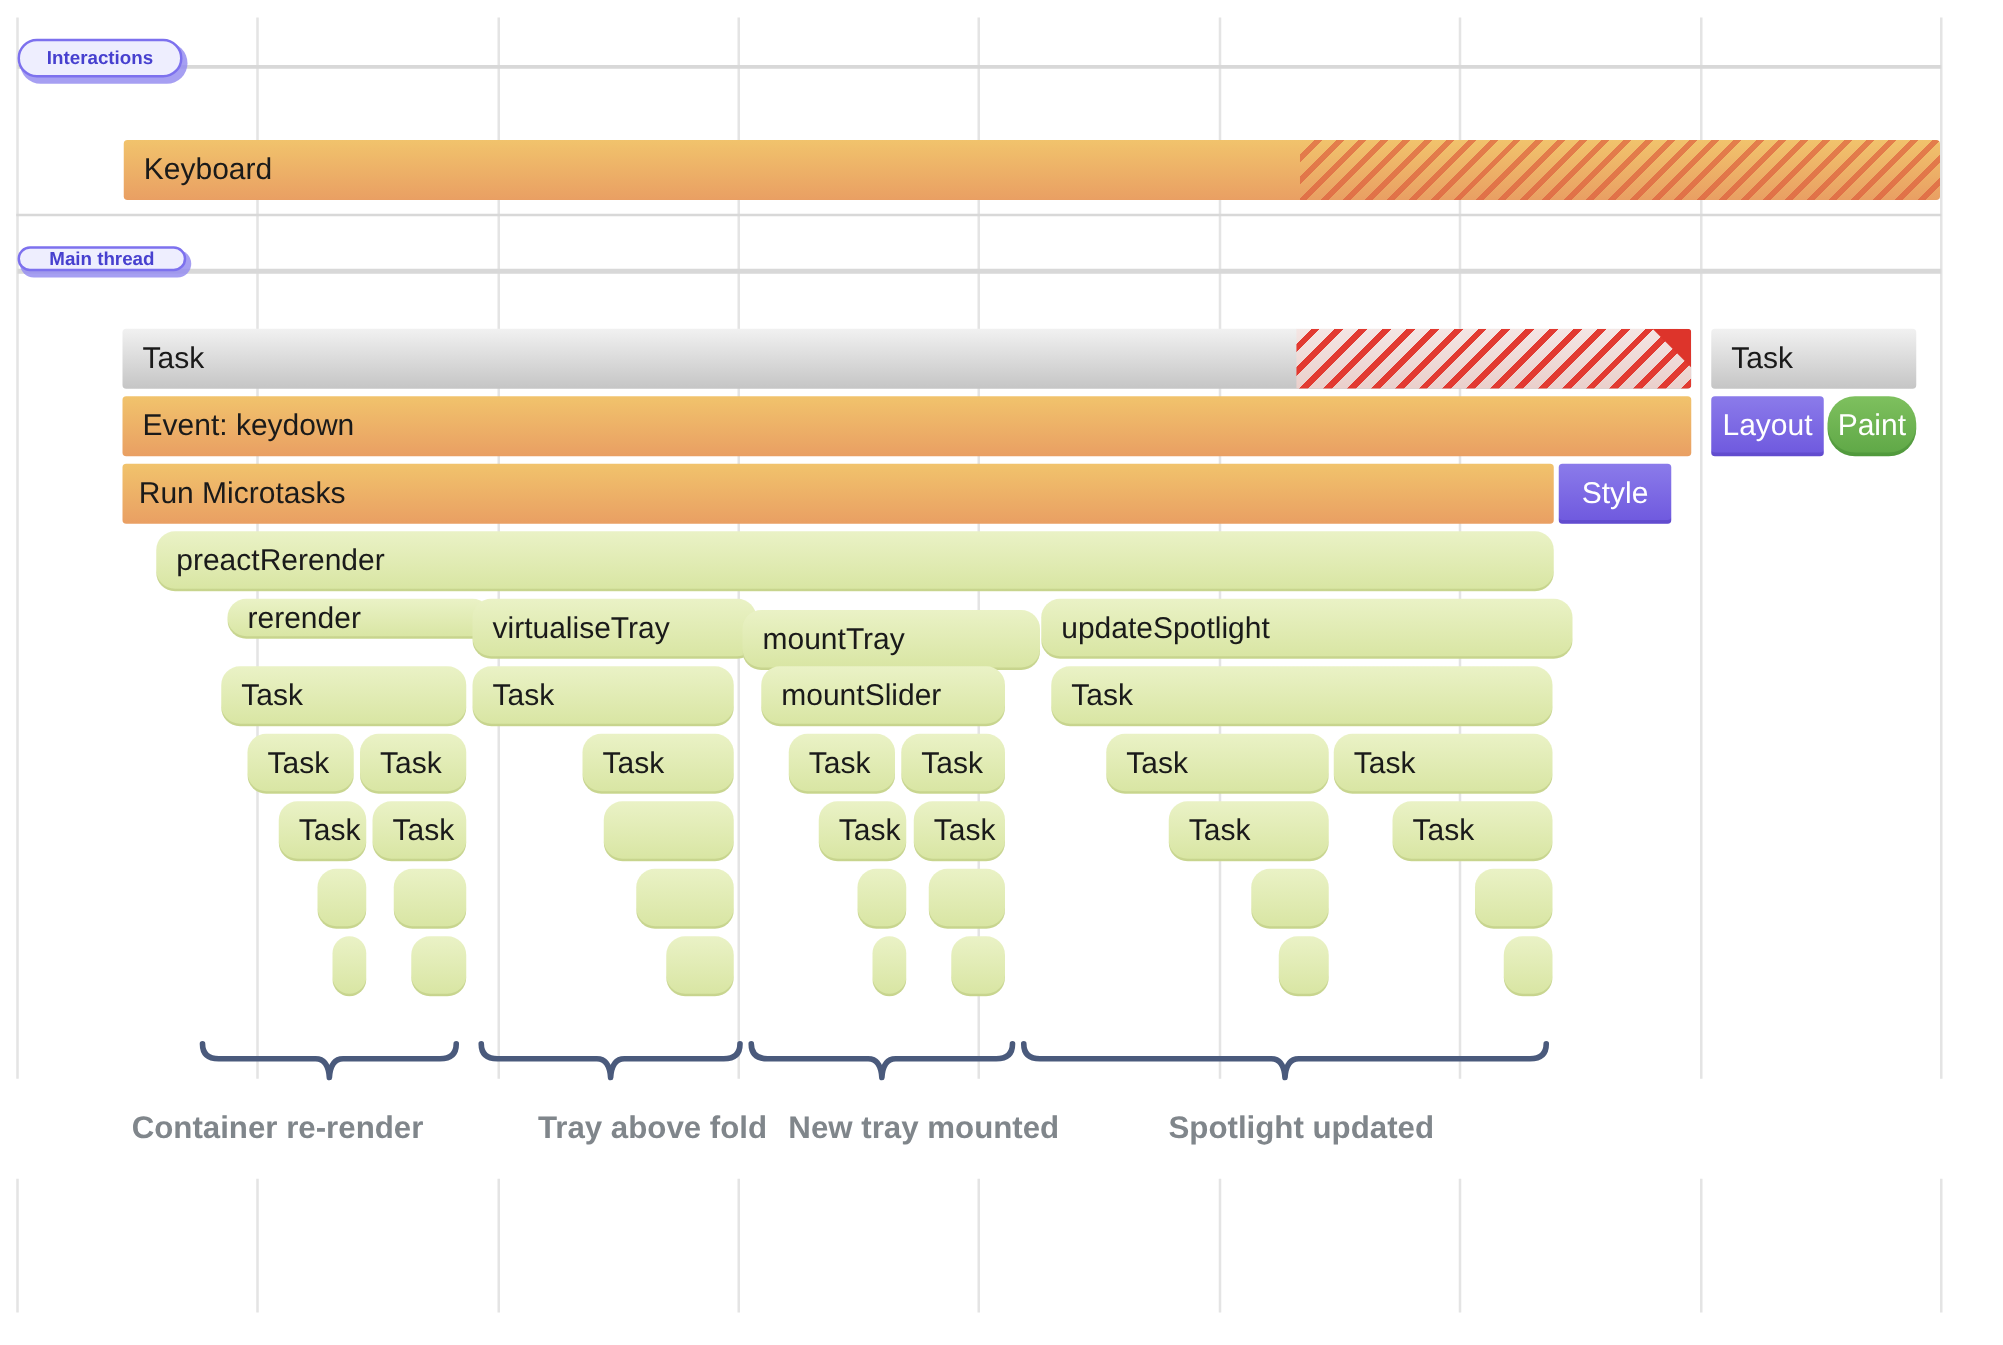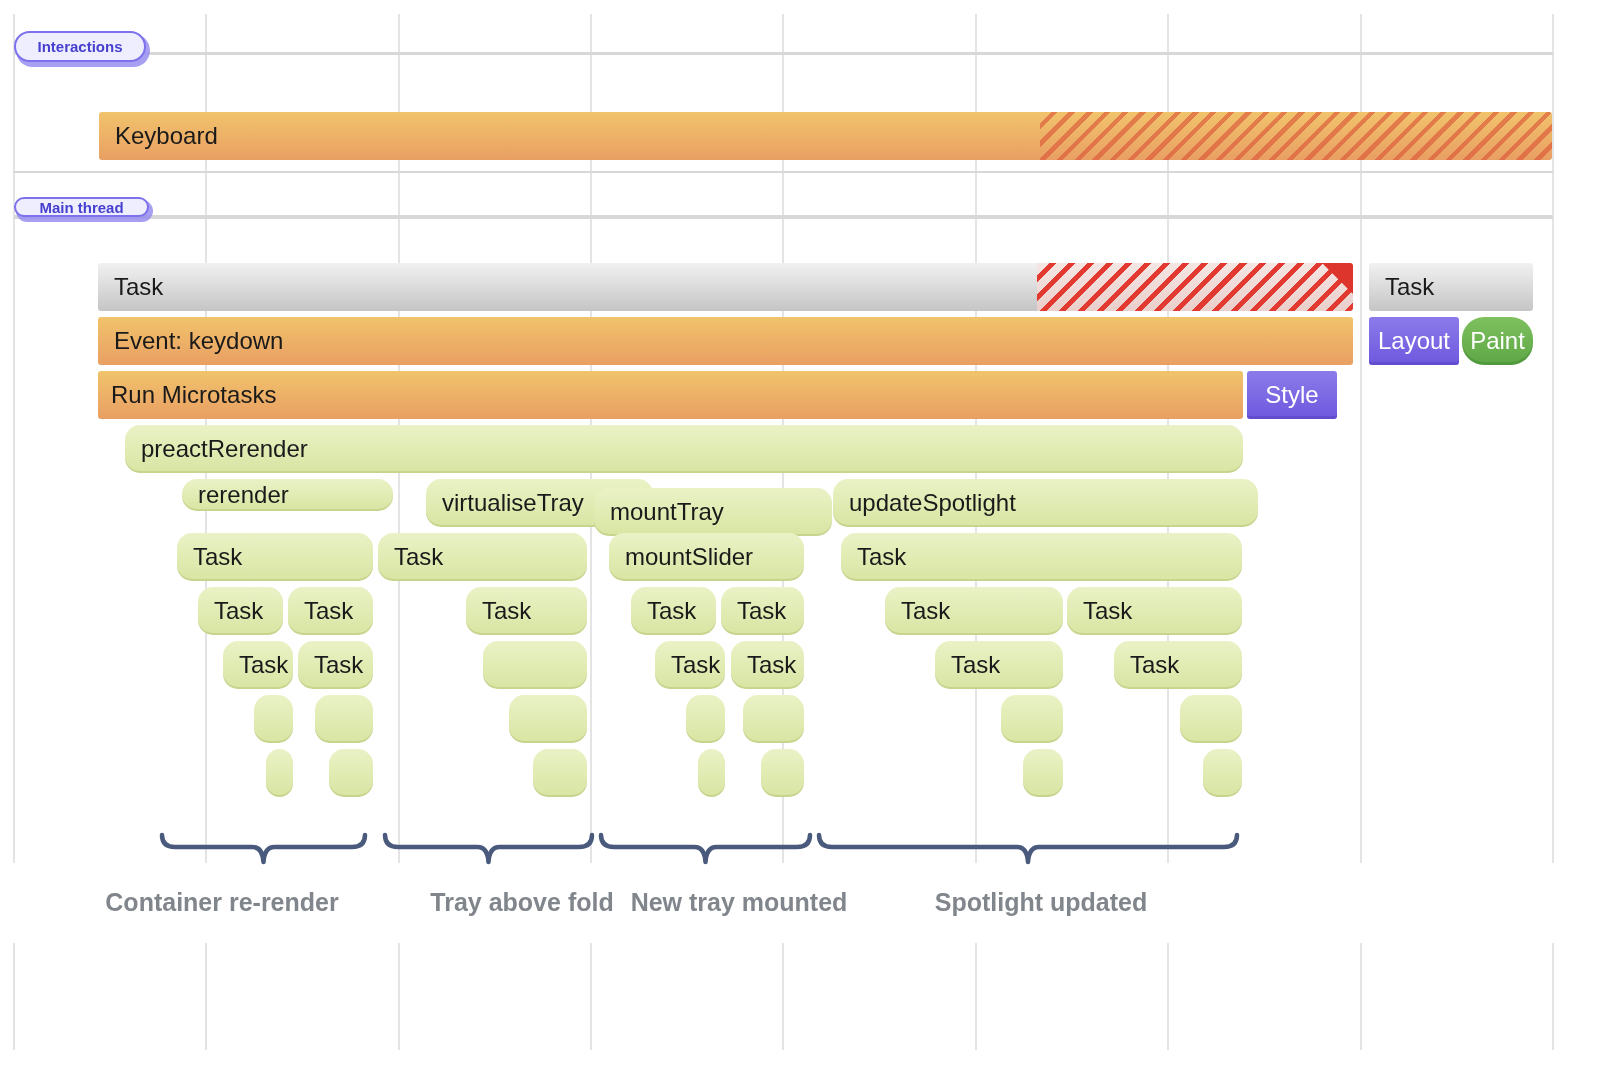--- a/index.html
+++ b/index.html
@@ -85,21 +85,21 @@
       </div>
       <div class="bar purple center" style="left: 1247px; top: 371px; width: 90px; height: 48px;">
         <span>Style</span>
       </div>
       <div class="bar green" style="left: 125px; top: 425px; width: 1118px; height: 48px;">
         <span>preactRerender</span>
       </div>
       <div class="bar green" style="left: 162px; top: 479px; width: 211px; height: 32px; margin-left: 20px;">
         <span>rerender</span>
       </div>
-      <div class="bar green" style="left: 378px; top: 479px; width: 227px; height: 48px; margin-left: 48px;">
+      <div class="bar green" style="left: 378px; top: 479px; width: 227px; height: 48px;">
         <span>virtualiseTray</span>
       </div>
       <div class="bar green" style="left: 594px; top: 488px; width: 238px; height: 48px;">
         <span>mountTray</span>
       </div>
       <div class="bar green" style="left: 833px; top: 479px; width: 425px; height: 48px;">
         <span>updateSpotlight</span>
       </div>
       <div class="bar green" style="left: 177px; top: 533px; width: 196px; height: 48px;">
         <span>Task</span>

